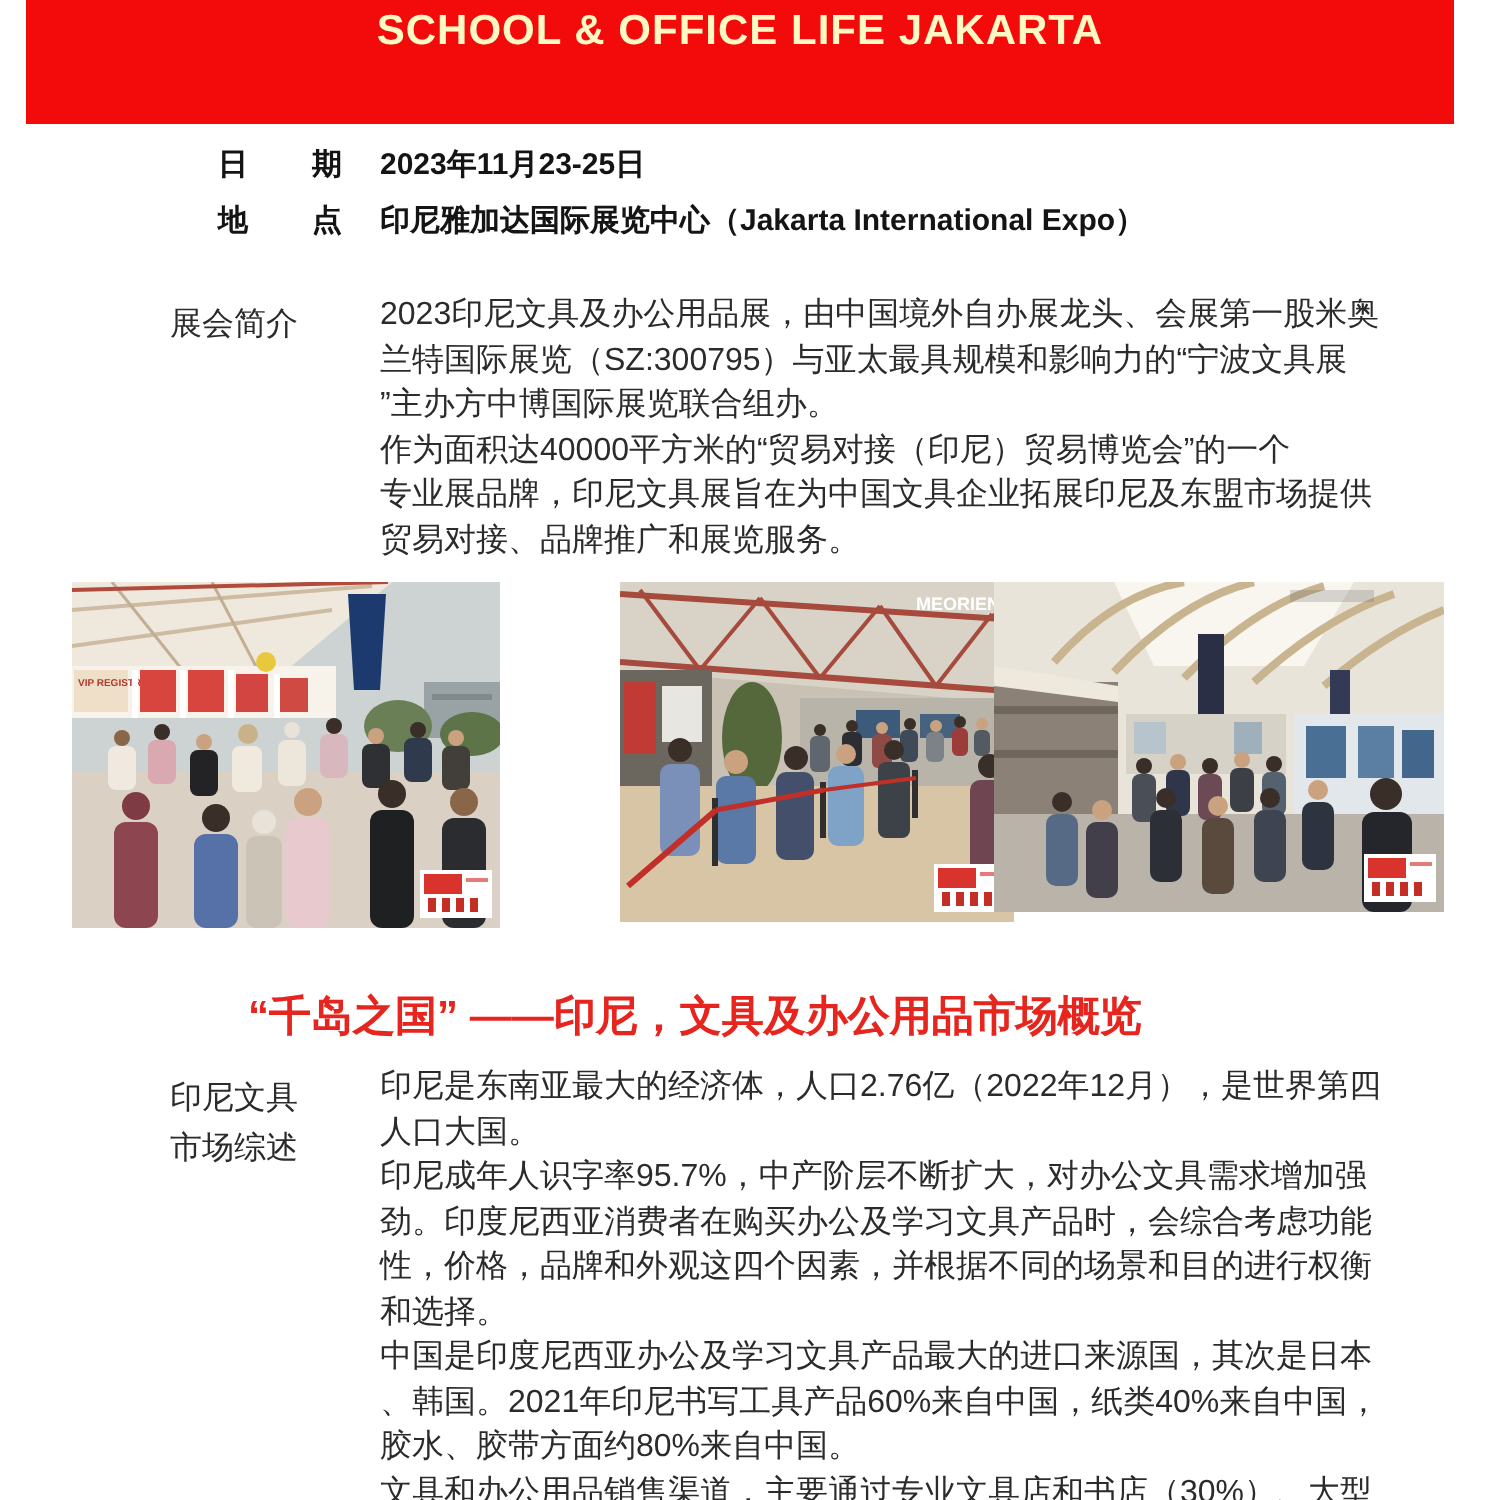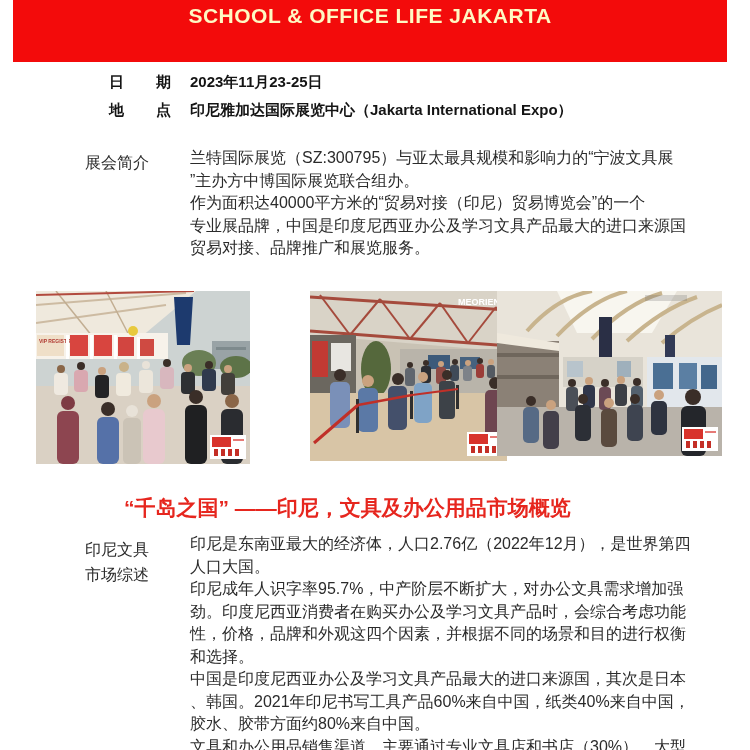--- a/index.html
+++ b/index.html
@@ -47,24 +47,25 @@
     <span class="info-label">日 期</span>
     <span class="info-value">2023年11月23-25日</span>
   </div>
   <div class="info-row" style="top:101px;">
     <span class="info-label">地 点</span>
     <span class="info-value">印尼雅加达国际展览中心（Jakarta International Expo）</span>
   </div>
 
   <div class="side-label" style="top:150px;">展会简介</div>
   <div class="para" style="top:147px;">
+    <div>2023印尼文具及办公用品展，由中国境外自办展龙头、会展第一股米奥</div>
     <div>兰特国际展览（SZ:300795）与亚太最具规模和影响力的“宁波文具展</div>
     <div>”主办方中博国际展览联合组办。</div>
     <div>作为面积达40000平方米的“贸易对接（印尼）贸易博览会”的一个</div>
-    <div>专业展品牌，中国是印度尼西亚办公及学习文具产品最大的进口来源国</div>
+    <div>专业展品牌，印尼文具展旨在为中国文具企业拓展印尼及东盟市场提供</div>
     <div>贸易对接、品牌推广和展览服务。</div>
   </div>
 
   <div class="photo" style="left:36px;width:214px;height:173px;">
     <svg width="214" height="173" viewBox="0 0 214 173">
       <rect x="0" y="0" width="214" height="173" fill="#cdd3d2"></rect>
       <rect x="0" y="95" width="214" height="78" fill="#dad1c4"></rect>
       <g>
         <polygon points="0,0 160,0 105,46 0,58" fill="#efe9dd"></polygon>
         <line x1="0" y1="14" x2="150" y2="2" stroke="#cdbba2" stroke-width="2"></line>

